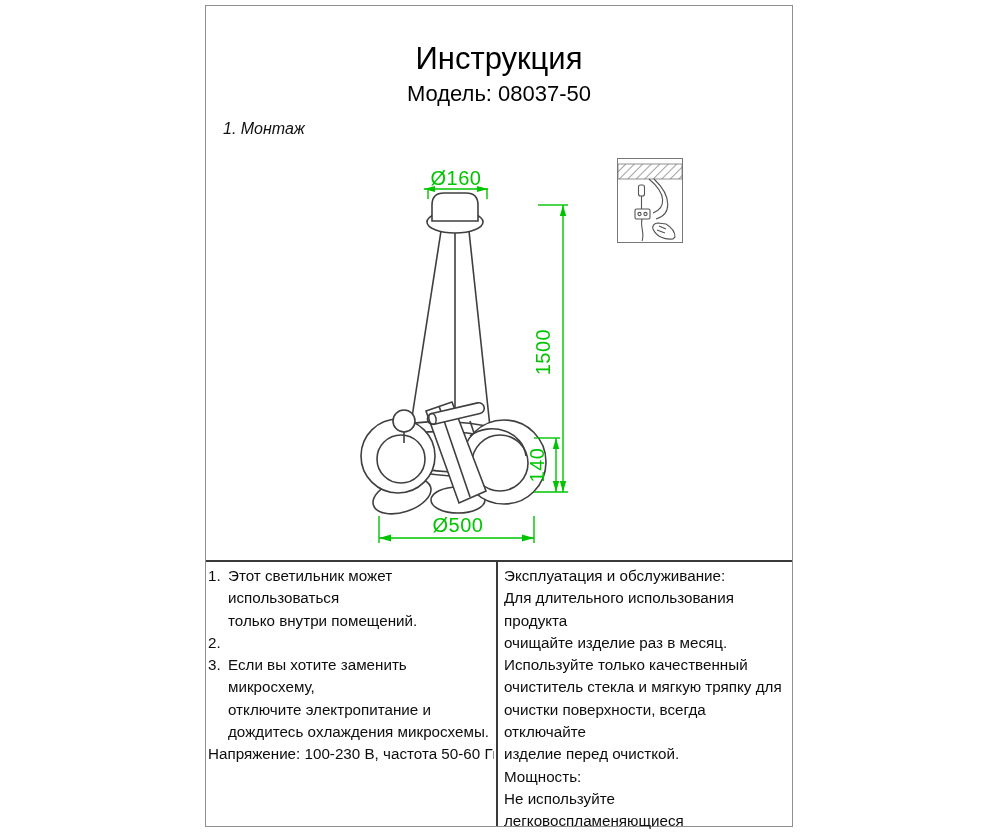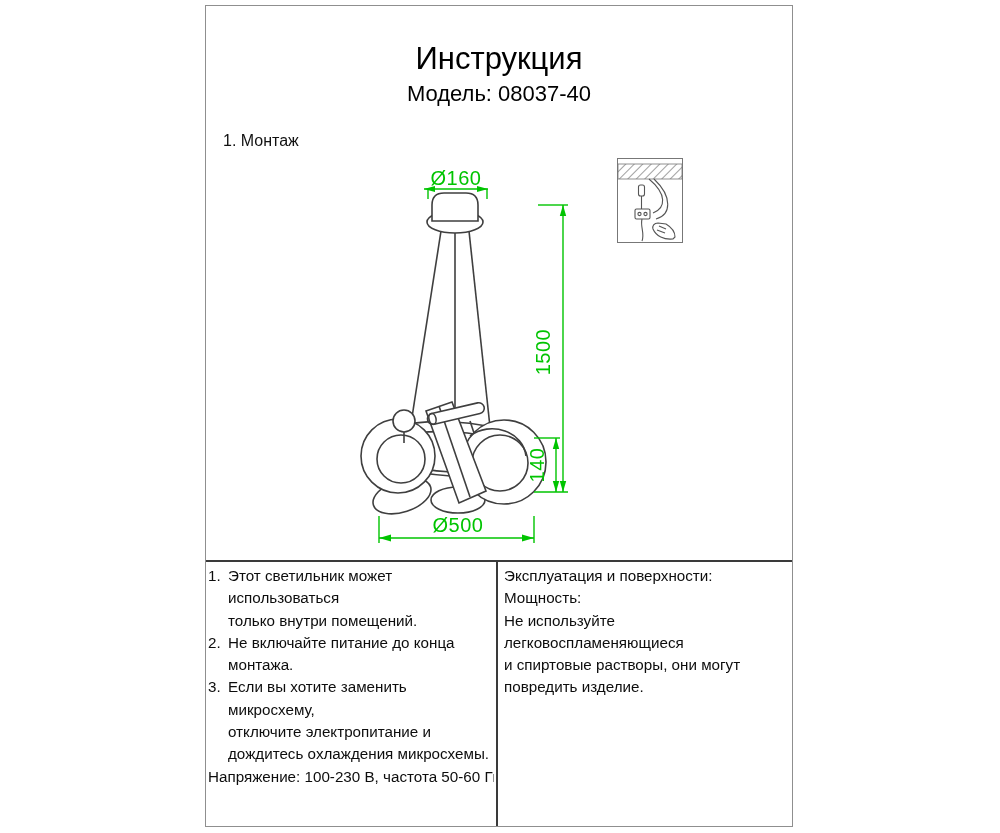--- a/index.html
+++ b/index.html
@@ -11,21 +11,21 @@
   }
   .title{
     margin:36px 0 0 0;text-align:center;
     font-size:31px;line-height:34px;font-weight:normal;color:#000;
   }
   .model{
     margin:5px 0 0 0;text-align:center;
     font-size:22px;line-height:26px;font-weight:normal;color:#000;
   }
   .section-label{
-    position:absolute;left:17px;top:126px;font-size:16px;color:#111;
+    position:absolute;left:17px;top:114px;font-size:16px;color:#111;font-style:italic;
   }
   .svg-overlay{position:absolute;left:0;top:0;width:1000px;height:833px;pointer-events:none;}
   .dim-line{stroke:#00c400;stroke-width:1.4;fill:none;}
   .dim-arrow{fill:#00c400;stroke:none;}
   .dim-text{
     fill:#00c400;font-size:20px;font-family:"Liberation Sans",sans-serif;
     letter-spacing:0.5px;
   }
   .outline{stroke:#3f3f3f;stroke-width:1.6;fill:none;}
   .outline-f{stroke:#3f3f3f;stroke-width:1.6;fill:#fff;}
@@ -46,45 +46,49 @@
   .pre{white-space:pre-line;}
   .nowrap{white-space:nowrap;overflow:hidden;}
 </style>
 </head>
 <body>
 
 <div class="canvas">
 
   <div class="page">
     <div class="title">Инструкция</div>
-    <div class="model">Модель: 08037-40</div>
+    <div class="model">Модель: 08037-50</div>
     <div class="section-label">1. Монтаж</div>
 
     <div class="notes">
       <div class="cell-left">
         <div class="li">
           <span class="num">1.</span>
           <span class="pre">Этот светильник может использоваться
 только внутри помещений.</span>
         </div>
         <div class="li">
           <span class="num">2.</span>
-          <span class="pre">Не включайте питание до конца
-монтажа.</span>
         </div>
         <div class="li">
           <span class="num">3.</span>
           <span class="pre">Если вы хотите заменить микросхему,
 отключите электропитание и
 дождитесь охлаждения микросхемы.</span>
         </div>
         <div class="nowrap">Напряжение: 100-230 В, частота 50-60 Гц</div>
       </div>
       <div class="cell-right">
-        <div>Эксплуатация и поверхности:</div>
+        <div>Эксплуатация и обслуживание:</div>
+        <div class="pre">Для длительного использования продукта
+очищайте изделие раз в месяц.
+Используйте только качественный
+очиститель стекла и мягкую тряпку для
+очистки поверхности, всегда отключайте
+изделие перед очисткой.</div>
         <div>Мощность:</div>
         <div class="pre">Не используйте легковоспламеняющиеся
 и спиртовые растворы, они могут
 повредить изделие.</div>
       </div>
     </div>
   </div>
 
   <svg class="svg-overlay" viewBox="0 0 1000 833">
     <defs>

